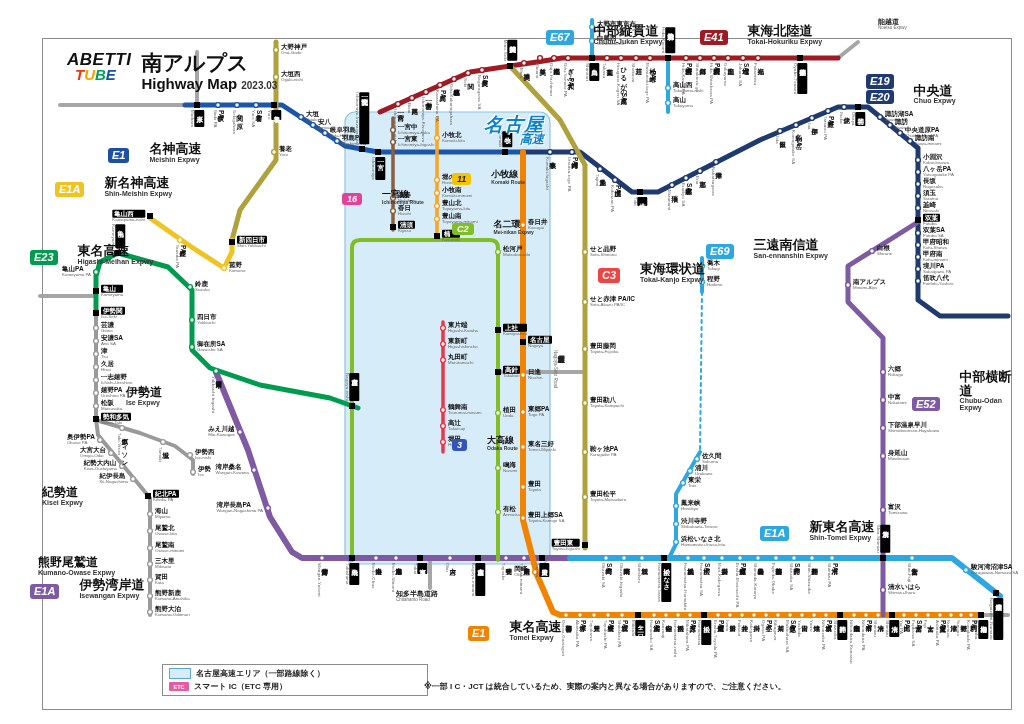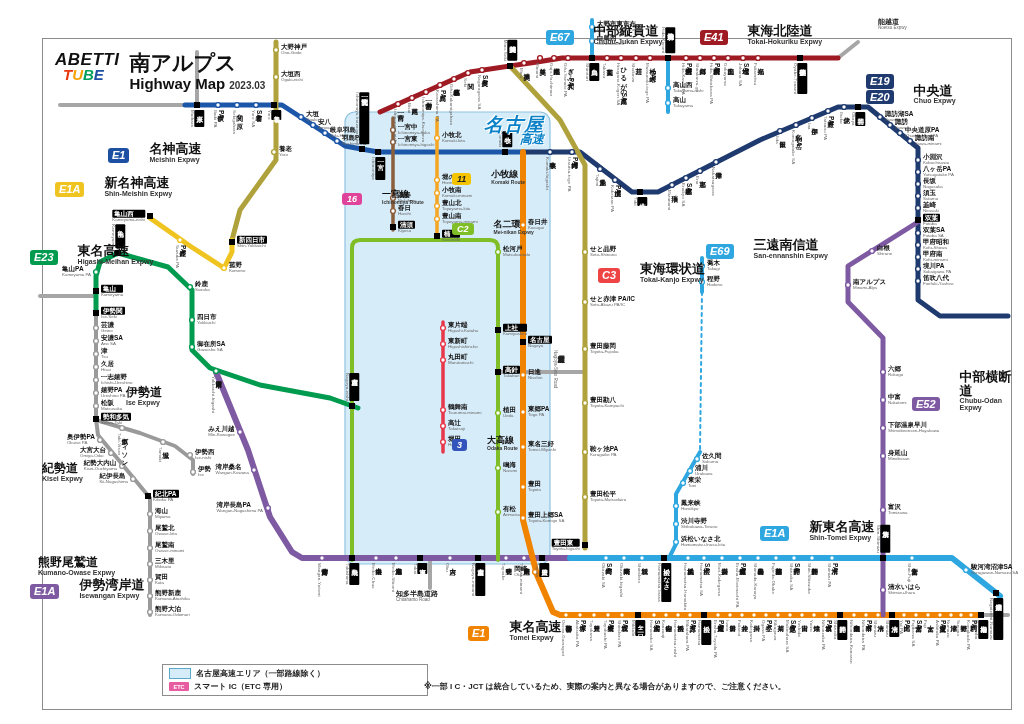--- a/index.html
+++ b/index.html
@@ -4,21 +4,21 @@
 <style>
   html,body{margin:0;padding:0;background:#fff;}
   body{font-family:"Liberation Sans","DejaVu Sans",sans-serif;}
   #canvas{position:relative;width:1024px;height:724px;background:#fff;overflow:hidden;}
   #frame{position:absolute;left:42px;top:38px;width:968px;height:670px;border:1.5px solid #8c8c8c;background:#fff;}
   #map-svg{position:absolute;left:0;top:0;width:1024px;height:724px;}
   #label-layer{position:absolute;left:0;top:0;width:1024px;height:724px;pointer-events:none;}
 
   
   .hdr{position:absolute;left:55px;top:52px;display:flex;align-items:flex-start;gap:10px;}
-  .logo{font-style:italic;font-weight:bold;line-height:0.95;}
+  .logo{font-style:italic;font-weight:bold;line-height:0.95;margin-left:12px;}
   .logo .l1{font-size:17px;color:#111;letter-spacing:0.5px;display:block;}
   .logo .l2{font-size:15px;display:block;padding-left:8px;}
   .logo .l2 b:nth-child(1){color:#e8380d}.logo .l2 b:nth-child(2){color:#f5a200}
   .logo .l2 b:nth-child(3){color:#00a05a}.logo .l2 b:nth-child(4){color:#1d50a2}
   .ttl .tjp{font-size:21px;font-weight:bold;color:#111;line-height:1;display:block;}
   .ttl .ten{font-size:15px;font-weight:bold;color:#111;display:inline-block;margin-top:2px;}
   .ttl .ted{font-size:10px;font-weight:bold;color:#333;margin-left:4px;}
 
   
   .st{position:absolute;white-space:nowrap;line-height:1.05;}
@@ -1267,21 +1267,21 @@
           <span class="bjp">東名高速</span>
           <span class="ben">Higashi-Meihan Expwy</span>
         </span>
       </div>
       <div class="badge text-only" style="left: 126px; top: 386px;">
         <span>
           <span class="bjp">伊勢道</span>
           <span class="ben">Ise Expwy</span>
         </span>
       </div>
-      <div class="badge text-only" style="left: 42px; top: 462px;">
+      <div class="badge text-only" style="left: 42px; top: 486px;">
         <span>
           <span class="bjp">紀勢道</span>
           <span class="ben">Kisei Expwy</span>
         </span>
       </div>
       <div class="badge text-only" style="left: 38px; top: 556px;">
         <span>
           <span class="bjp">熊野尾鷲道</span>
           <span class="ben">Kumano-Owase Expwy</span>
         </span>

